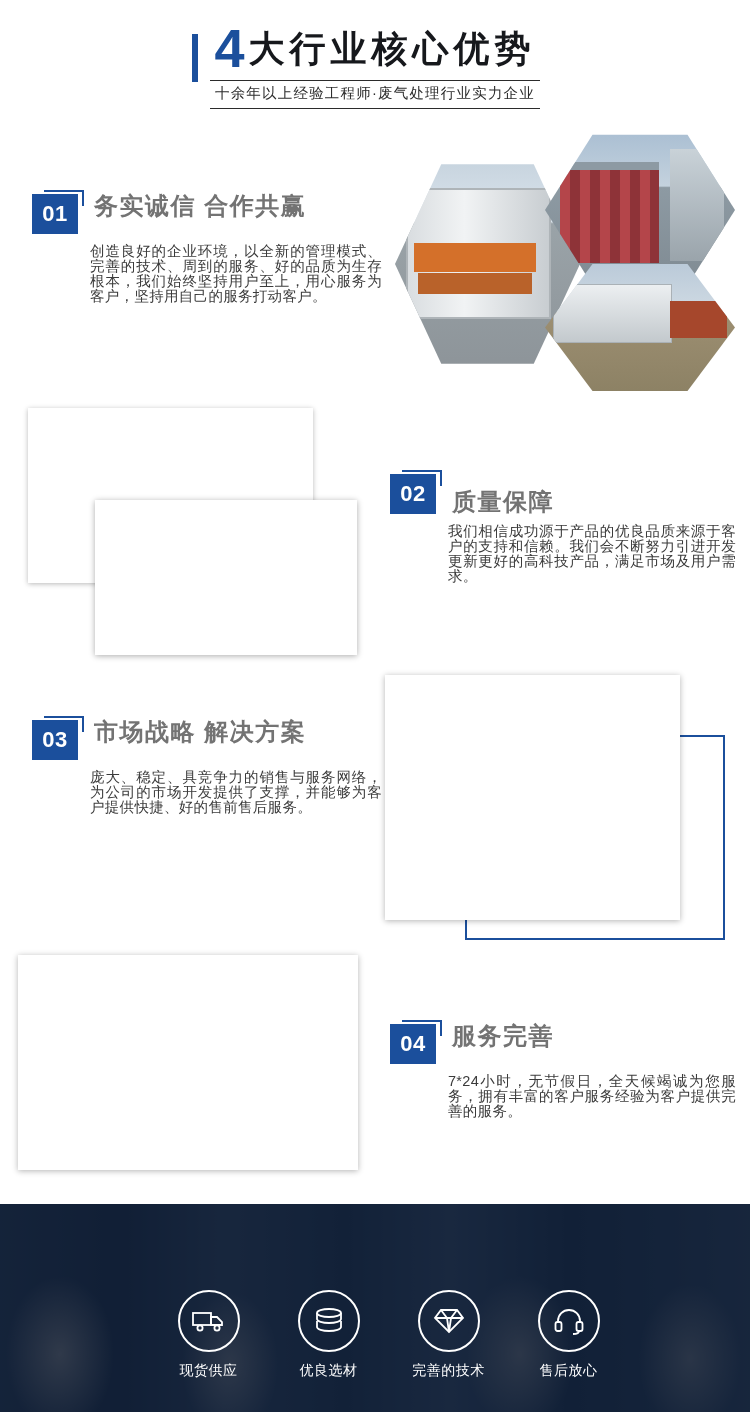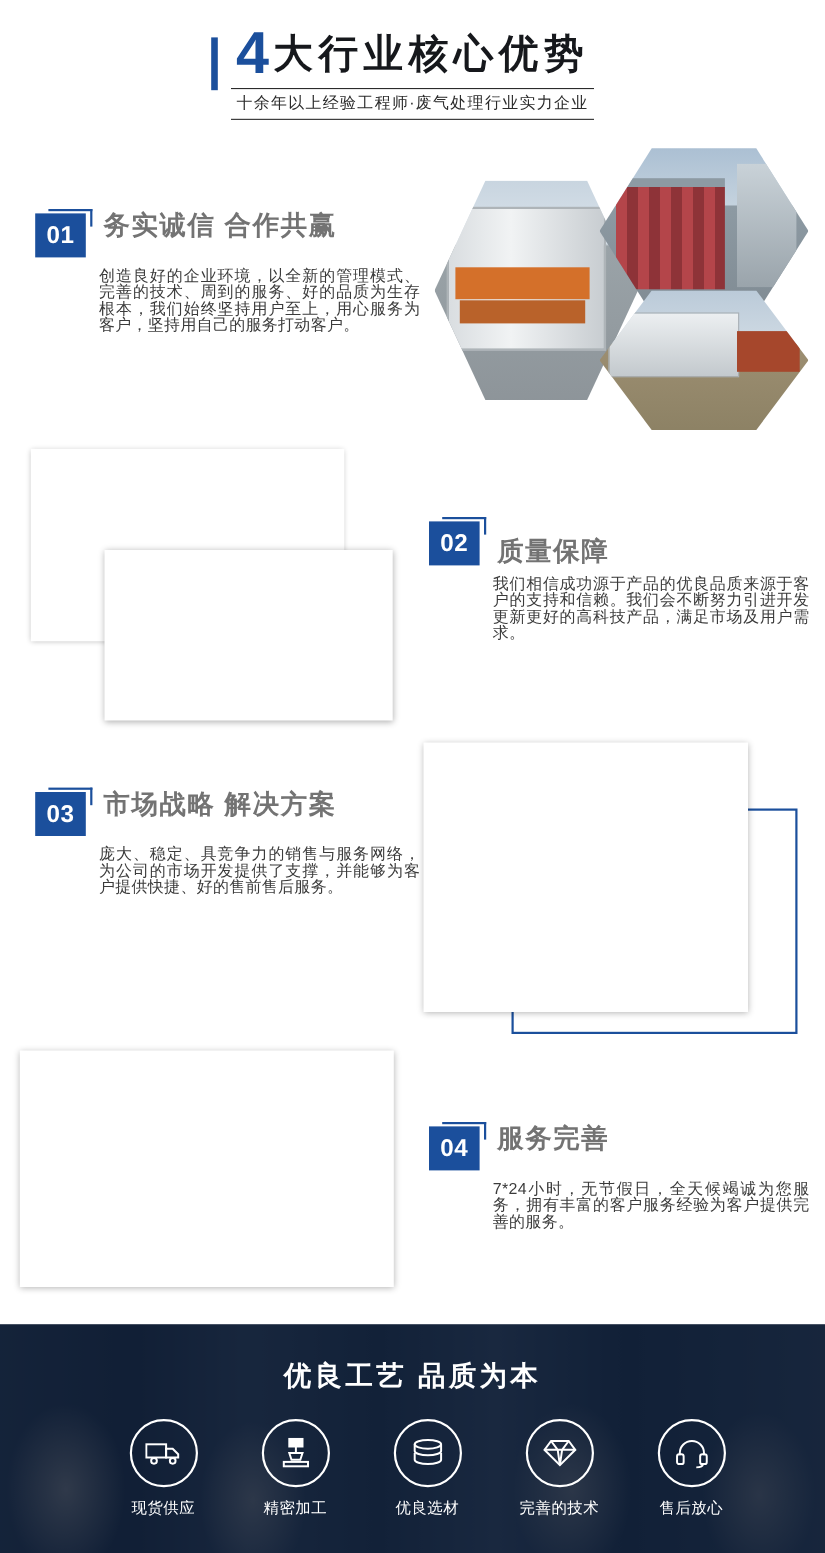--- a/index.html
+++ b/index.html
@@ -465,47 +465,35 @@
         <span class="sec-num">04</span>
       </span>
       <span class="sec-title">服务完善</span>
     </div>
     <div class="sec-body b4-body">7*24小时，无节假日，全天候竭诚为您服务，拥有丰富的客户服务经验为客户提供完善的服务。</div>
   </div>
 
   <div class="footer">
     <div class="footer-photo"></div>
     <div class="footer-overlay"></div>
-    <div class="footer-title">优良工艺  品质为本</div>
 
     <div class="footer-items">
 
       <div class="f-item">
         <div class="f-ico">
           <svg width="34" height="24" viewBox="0 0 34 24" fill="none" stroke="#fff" stroke-width="1.8">
             <rect x="1" y="4" width="18" height="12"></rect>
             <path d="M19 8h6l5 5v3h-11z"></path>
             <circle cx="8" cy="19" r="2.6"></circle>
             <circle cx="25" cy="19" r="2.6"></circle>
           </svg>
         </div>
         <div class="f-label">现货供应</div>
       </div>
 
-      <div class="f-item">
-        <div class="f-ico">
-          <svg width="30" height="28" viewBox="0 0 30 28" fill="none" stroke="#fff" stroke-width="1.8">
-            <rect x="9" y="1" width="12" height="7" fill="#fff"></rect>
-            <path d="M15 8v6"></path>
-            <path d="M9 14h12l-2 6h-8z"></path>
-            <rect x="4" y="22" width="22" height="4"></rect>
-          </svg>
-        </div>
-        <div class="f-label">精密加工</div>
-      </div>
 
       <div class="f-item">
         <div class="f-ico">
           <svg width="32" height="26" viewBox="0 0 32 26" fill="none" stroke="#fff" stroke-width="1.8">
             <ellipse cx="16" cy="5" rx="12" ry="4"></ellipse>
             <path d="M4 5v6c0 2.2 5.4 4 12 4s12-1.8 12-4V5"></path>
             <path d="M4 13v6c0 2.2 5.4 4 12 4s12-1.8 12-4v-6"></path>
           </svg>
         </div>
         <div class="f-label">优良选材</div>

